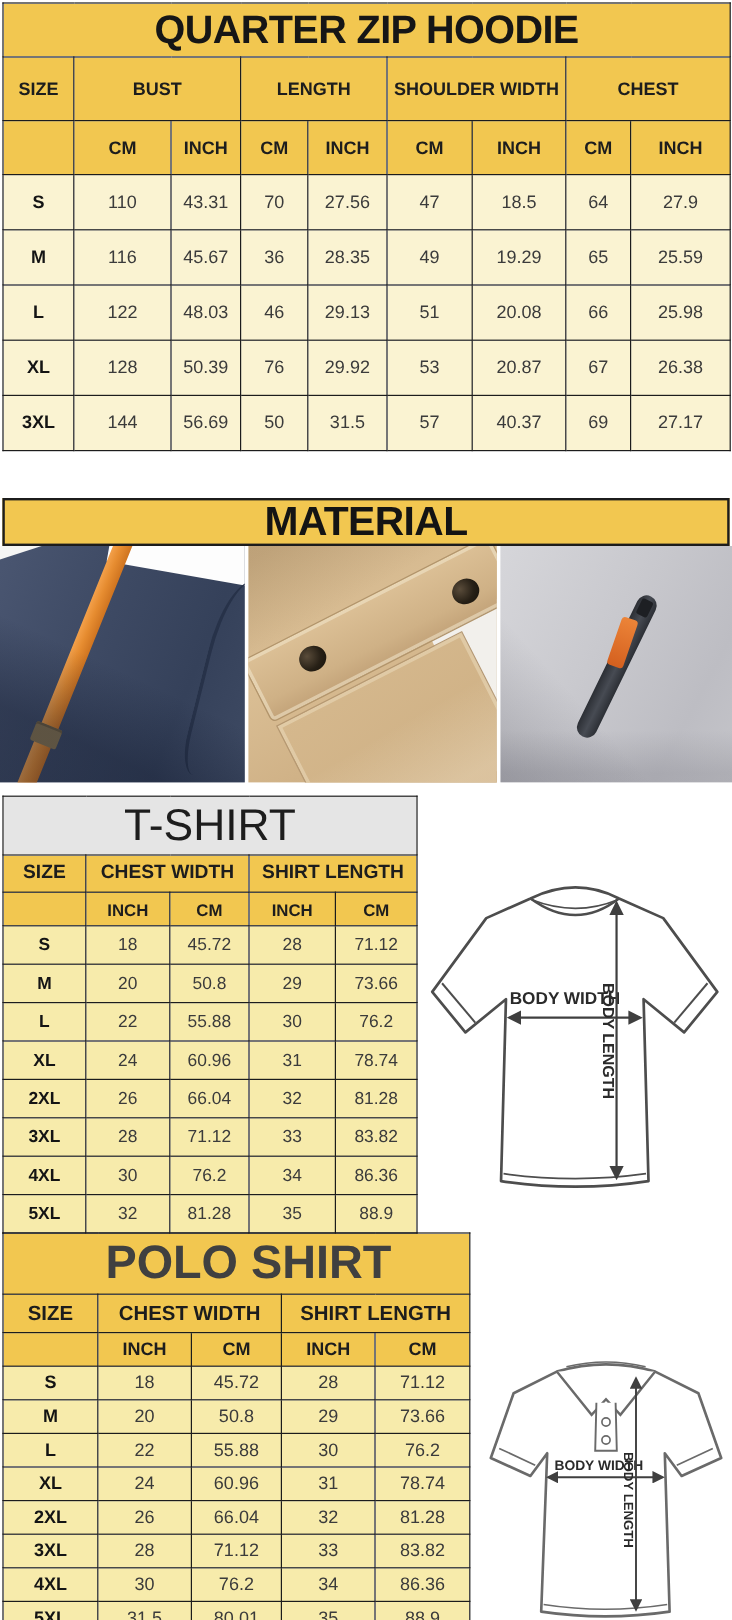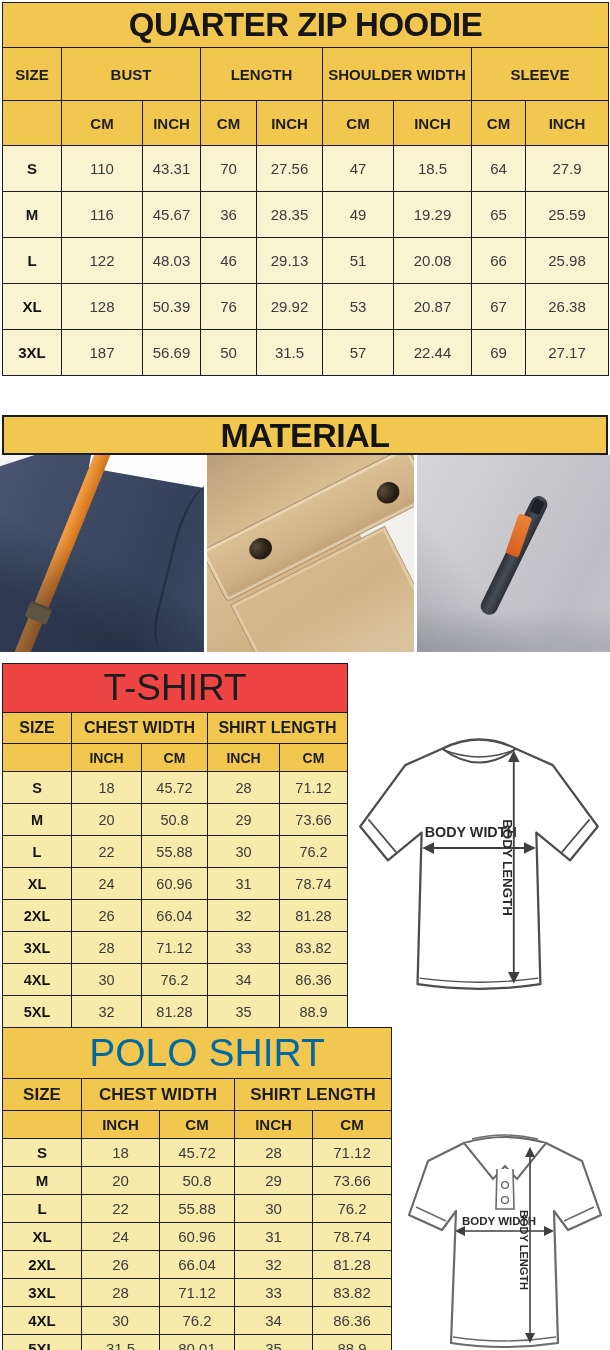--- a/index.html
+++ b/index.html
@@ -59,29 +59,29 @@
      linear-gradient(0deg,rgba(110,110,120,0.25) 4%,rgba(0,0,0,0) 22%);}
   .zipper{position:absolute;left:117px;top:42px;width:17px;height:130px;
      transform:rotate(26deg);transform-origin:top center;border-radius:9px;
      background:linear-gradient(90deg,#2c2f35 0%,#474b53 50%,#2c2f35 100%);}
   .zip-pull{position:absolute;top:24px;left:-3px;width:14px;height:42px;border-radius:3px;
      transform:rotate(-7deg);background:linear-gradient(180deg,#ec8438 0%,#d4601f 100%);}
   .zip-tab{position:absolute;top:4px;left:3px;width:10px;height:14px;background:#1d1f23;border-radius:2px;}
 
   
   .tshirt-table{position:absolute;left:2px;top:663px;width:345px;}
-  .tshirt-table .title-row td{height:48px;background:#ef4444;font-size:37px;font-weight:400;color:#1d1d1d;}
+  .tshirt-table .title-row td{height:48px;background:#e5e5e5;font-size:37px;font-weight:400;color:#1d1d1d;}
   .tshirt-table .ghead td{height:30px;background:#F2C750;font-size:16px;font-weight:700;color:#1d1d1d;}
   .tshirt-table .uhead td{height:27px;background:#F2C750;font-size:14px;font-weight:700;color:#1d1d1d;}
   .tshirt-table .drow td{height:31px;background:#F7EBAB;font-size:14.5px;}
   .tshirt-table .drow td.sz{font-weight:700;color:#141414;}
 
   
   .polo-table{position:absolute;left:2px;top:1027px;width:389px;}
-  .polo-table .title-row td{height:50px;background:#F2C750;font-size:39px;font-weight:400;color:#0369a1;padding-left:20px;}
+  .polo-table .title-row td{height:50px;background:#F2C750;font-size:39px;font-weight:700;color:#404040;padding-left:20px;}
   .polo-table .ghead td{height:31px;background:#F2C750;font-size:17px;font-weight:700;color:#1d1d1d;}
   .polo-table .uhead td{height:27px;background:#F2C750;font-size:15px;font-weight:700;color:#1d1d1d;}
   .polo-table .drow td{height:27px;background:#F7EBAB;font-size:15px;}
   .polo-table .drow td.sz{font-weight:700;color:#141414;}
 
   
   .tshirt-diagram{position:absolute;left:352px;top:728px;}
   .polo-diagram{position:absolute;left:396px;top:1045px;}
   .diagram-label{font-weight:700;fill:#2a2a2a;}
 </style>
@@ -102,21 +102,21 @@
   </colgroup>
   <tbody>
       <tr class="title-row">
         <td colspan="9">QUARTER ZIP HOODIE</td>
       </tr>
   <tr class="ghead">
     <td>SIZE</td>
     <td colspan="2">BUST</td>
     <td colspan="2">LENGTH</td>
     <td colspan="2">SHOULDER WIDTH</td>
-    <td colspan="2">SLEEVE</td>
+    <td colspan="2">CHEST</td>
   </tr>
   <tr class="uhead">
     <td></td>
     <td>CM</td>
     <td>INCH</td>
     <td>CM</td>
     <td>INCH</td>
     <td>CM</td>
     <td>INCH</td>
     <td>CM</td>
@@ -161,26 +161,26 @@
     <td>50.39</td>
     <td>76</td>
     <td>29.92</td>
     <td>53</td>
     <td>20.87</td>
     <td>67</td>
     <td>26.38</td>
   </tr>
   <tr class="drow">
     <td class="sz">3XL</td>
-    <td>187</td>
+    <td>144</td>
     <td>56.69</td>
     <td>50</td>
     <td>31.5</td>
     <td>57</td>
-    <td>22.44</td>
+    <td>40.37</td>
     <td>69</td>
     <td>27.17</td>
   </tr>
 </tbody>
   </table>
 
 <div class="material-banner">
   <span>MATERIAL</span>
 </div>
 

